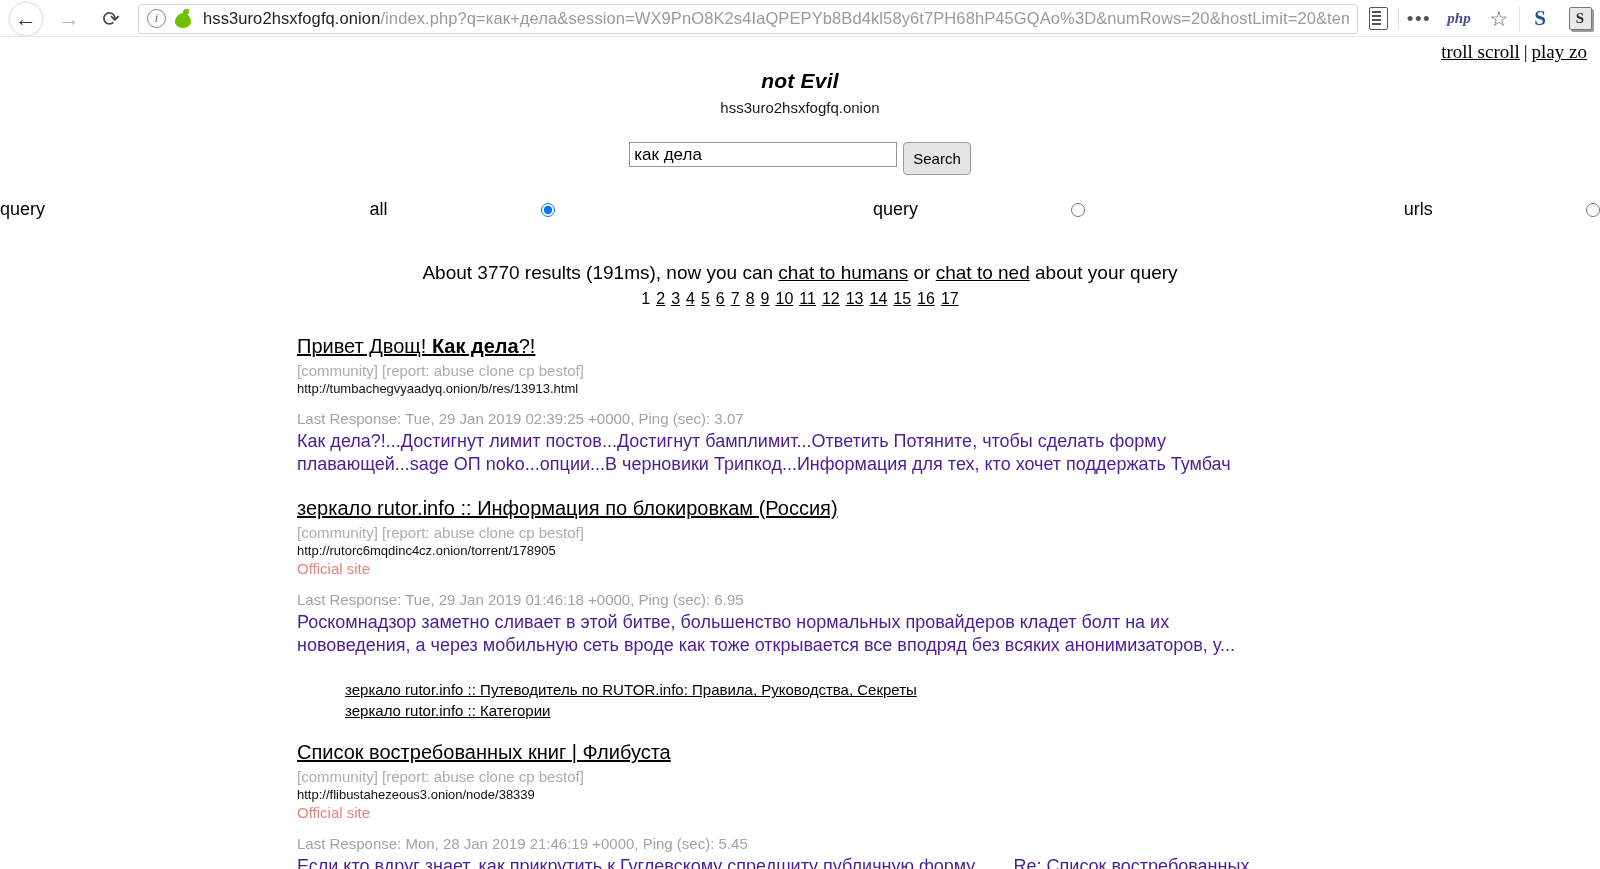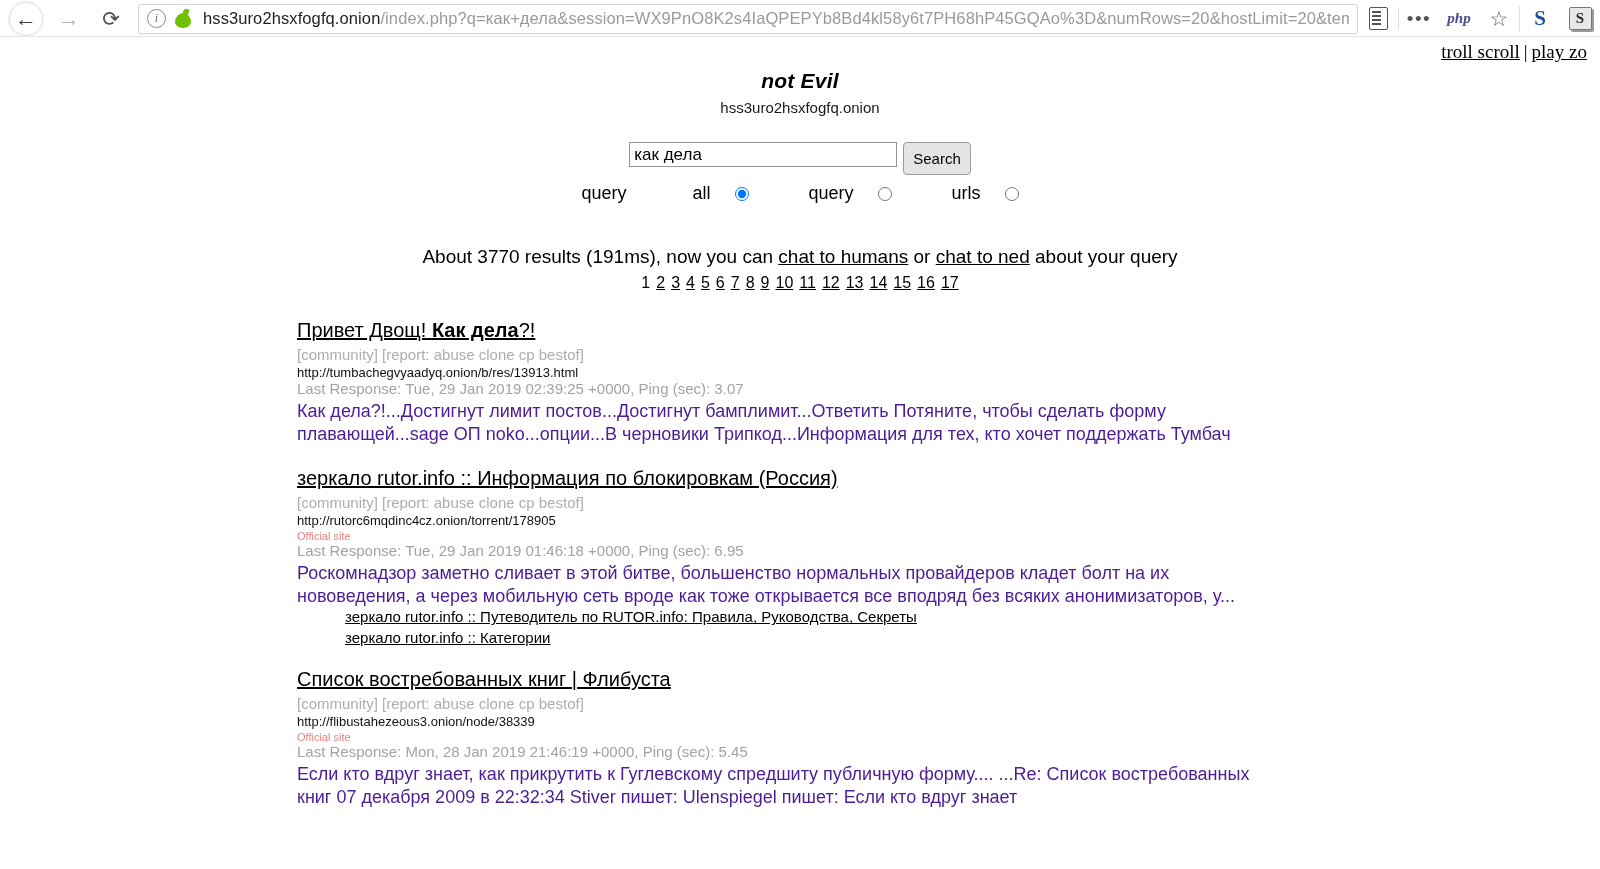--- a/index.html
+++ b/index.html
@@ -233,23 +233,23 @@
     font-size: 15px;
     font-family: "Liberation Sans", sans-serif;
     background: #e4e4e4;
     border: 1px solid #9b9b9b;
     border-radius: 4px;
     padding: 0 9px;
     cursor: pointer;
     color: #000;
   }
   .radio-row {
-    margin-top: 8px;
-    display: flex;
-    justify-content: center;
+    margin-top: 24px;
+    display: flex;
+    justify-content: space-between;
     align-items: center;
     font-size: 18px;
     gap: 17px;
   }
   .radio-row .lbl { margin-right: 6px; }
   .radio-row .gap { width: 26px; }
   .radio-row input[type=radio] {
     width: 14px; height: 14px;
     margin: 0 0 0 7px;
     vertical-align: middle;
@@ -293,38 +293,38 @@
     font-size: 15px;
     color: #adadad;
     margin-top: 1px;
   }
   .result-url {
     font-size: 13px;
     color: #111;
     margin-top: 2px;
   }
   .official {
-    font-size: 11px;
+    font-size: 15px;
     color: #e8827c;
     margin-top: 2px;
   }
   .result-meta {
     font-size: 15px;
     color: #a3a3a3;
-    margin-top: 0;
+    margin-top: 14px;
   }
   .result-snippet {
     font-size: 18px;
     color: #4c1d95;
     margin-top: 3px;
     max-width: 955px;
     line-height: 1.27;
   }
   .sublinks {
-    margin-top: 0;
+    margin-top: 24px;
     padding-left: 48px;
   }
   .sublinks a {
     display: block;
     font-size: 15px;
     color: #000;
     text-decoration: underline;
     line-height: 1.3;
     margin-bottom: 1px;
   }

